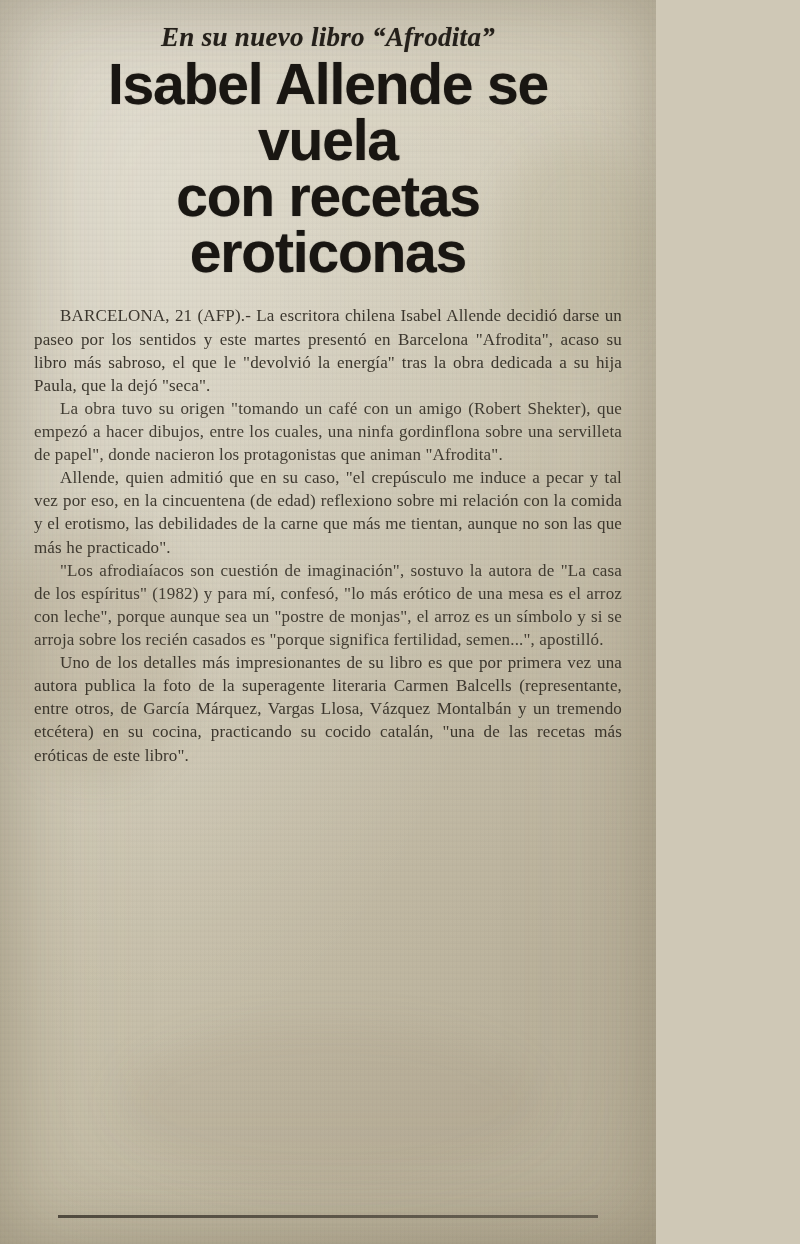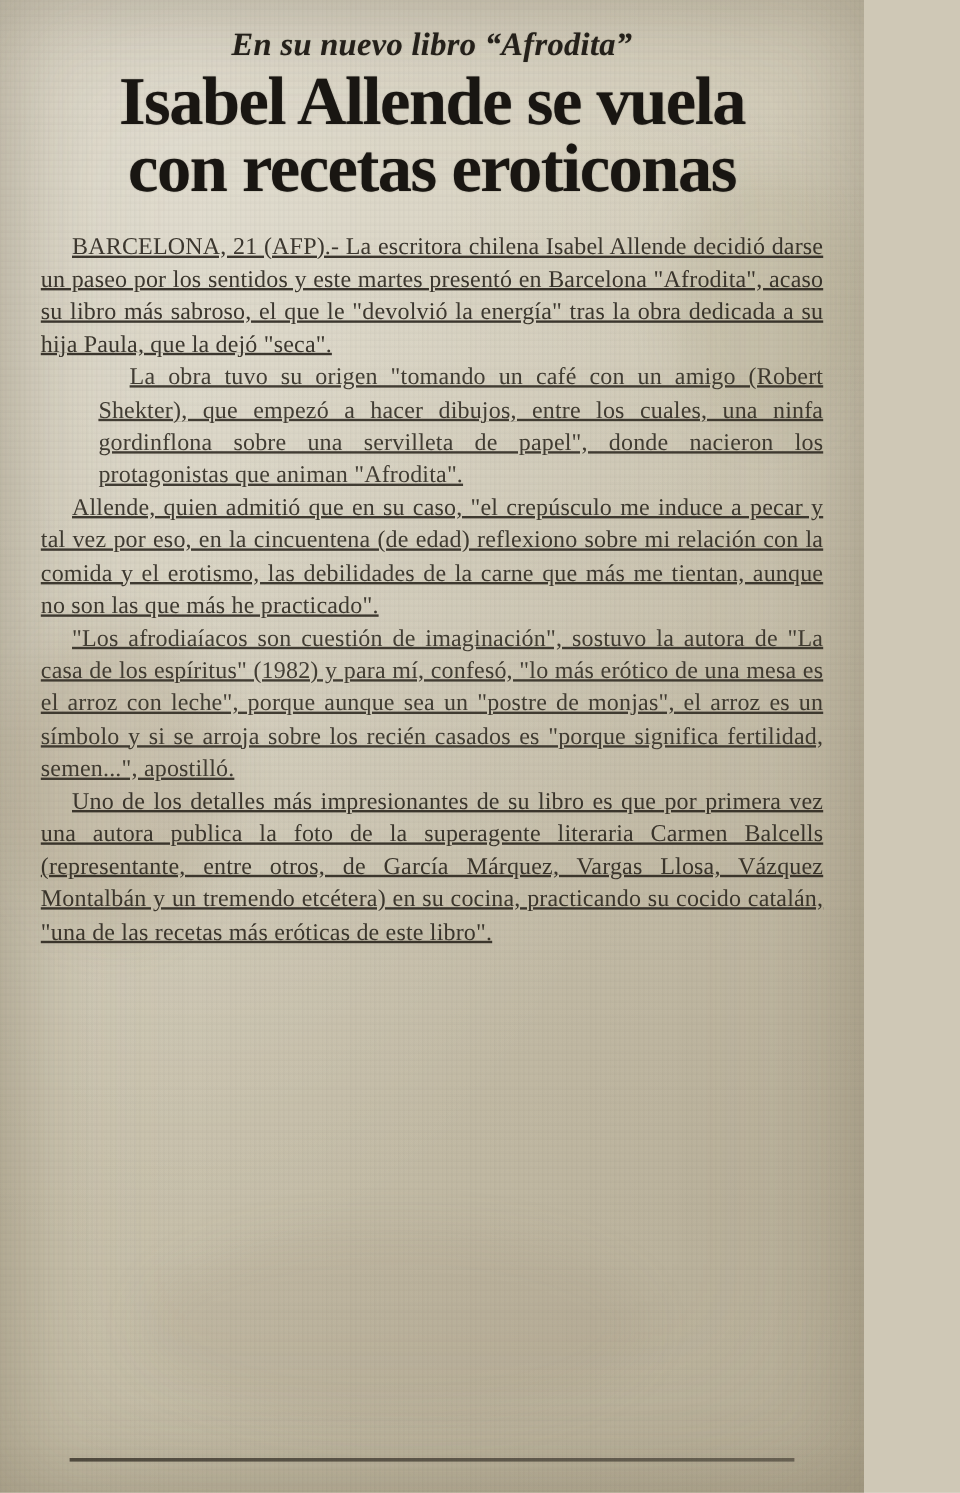--- a/index.html
+++ b/index.html
@@ -10,21 +10,21 @@
     width: 800px;
     height: 1244px;
     background: #cfc8b6;
     font-family: "Liberation Serif", serif;
     overflow: hidden;
   }
 
   
   .page {
     position: relative;
-    width: 720px;
+    width: 656px;
     height: 1244px;
     background:
       radial-gradient(ellipse at 20% 10%, rgba(255,255,255,0.28), rgba(255,255,255,0) 60%),
       radial-gradient(ellipse at 85% 80%, rgba(120,105,80,0.18), rgba(255,255,255,0) 65%),
       linear-gradient(170deg, #d8d2c0 0%, #d2ccb9 35%, #cac3ae 70%, #c6bfa9 100%);
     box-sizing: border-box;
     padding: 0 34px;
     overflow: hidden;
   }
   .page:before {
@@ -57,60 +57,59 @@
     font-style: italic;
     font-weight: bold;
     font-size: 27px;
     color: #24201a;
     letter-spacing: 0.3px;
     margin: 22px 0 2px 0;
     text-shadow: 0 0 1px rgba(40,34,25,0.4);
   }
 
   .headline {
-    font-family: Liberation Serif, serif;
+    font-family: Liberation Sans, sans-serif;
     font-weight: bold;
     font-size: 57px;
     line-height: 0.98;
     color: #191612;
     text-align: center;
     letter-spacing: -1.2px;
     margin: 4px 0 0 0;
     text-shadow: 0 0 1px rgba(30,26,20,0.55);
   }
   .headline .l2 {
     display: block;
     margin-top: 0;
   }
 
   .article {
     margin-top: 24px;
     font-family: "Liberation Serif", serif;
-    font-size: 20px;
+    font-size: 17px;
     line-height: 1.36;
     color: #2b261e;
     text-align: justify;
     text-justify: inter-word;
     -webkit-hyphens: auto;
     hyphens: auto;
     letter-spacing: 0.15px;
     opacity: 0.93;
-    text-decoration: underline;
   }
   .article p {
     margin: 0;
     text-indent: 26px;
   }
   .article p.first {
     text-indent: 26px;
   }
 
   
   .article p:nth-child(1) { opacity: 0.97; }
-  .article p:nth-child(2) { opacity: 0.93; margin-left: 48px; }
+  .article p:nth-child(2) { opacity: 0.93; }
   .article p:nth-child(3) { opacity: 0.95; }
   .article p:nth-child(4) { opacity: 0.92; }
   .article p:nth-child(5) { opacity: 0.96; }
   .article p:nth-child(6) { opacity: 0.9; }
 
   .rule {
     position: absolute;
     left: 58px;
     right: 58px;
     bottom: 26px;

